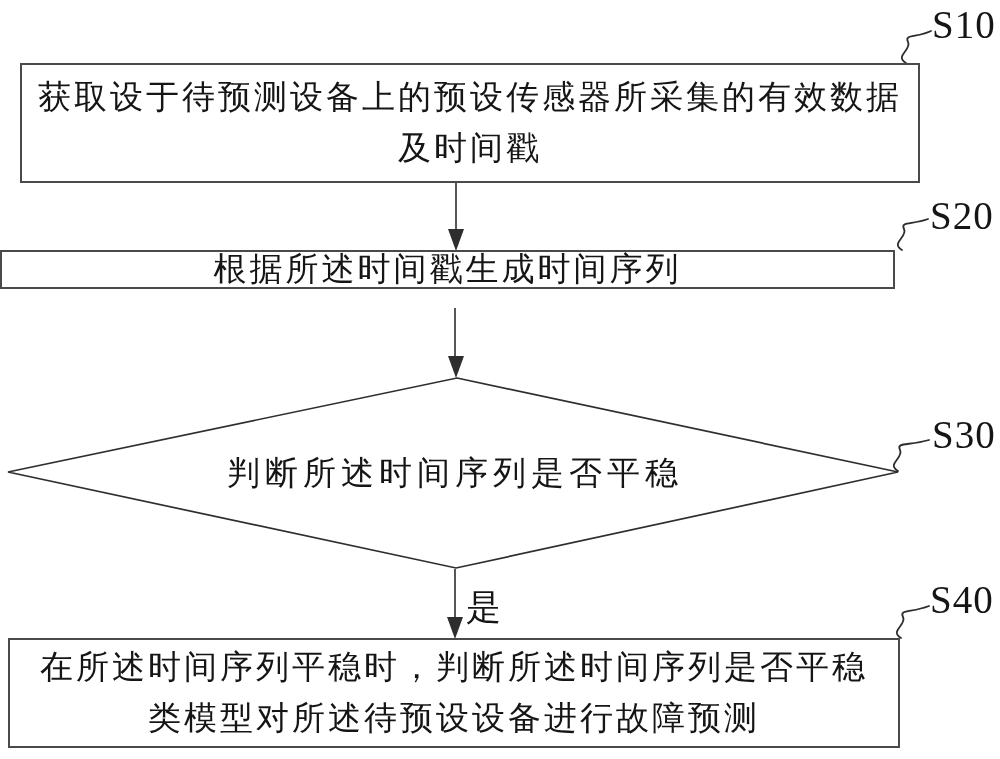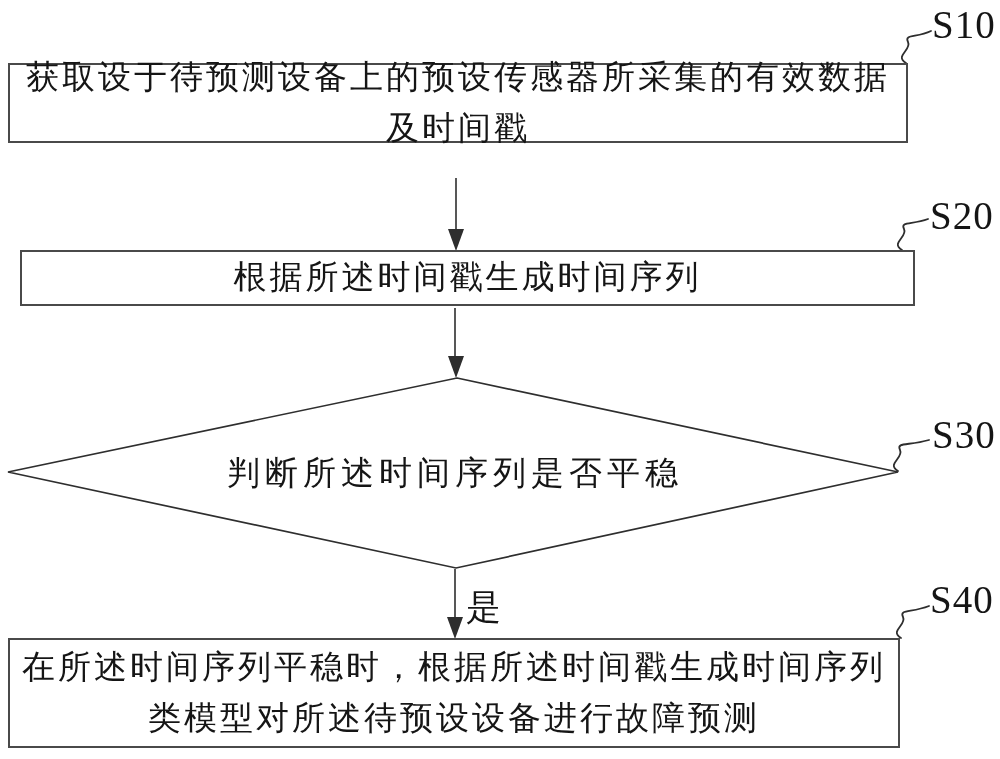--- a/index.html
+++ b/index.html
@@ -35,22 +35,22 @@
     align-items: center;
     text-align: center;
   }
   .step-box .line,
   .diamond-text .line {
     font-size: 33px;
     letter-spacing: 3px;
     line-height: 1.55;
     white-space: nowrap;
   }
-  .box-s10 { left: 8px; top: 63px;  width: 900px; height: 80px; }
-  .box-s20 { left: 20px; top: 250px; width: 895px; height: 56px;  }
+  .box-s10 { left: 20px; top: 63px;  width: 900px; height: 120px; }
+  .box-s20 { left: 0; top: 250px; width: 895px; height: 39px;  }
   .box-s40 { left: 8px; top: 638px; width: 892px; height: 110px; }
   .diamond-text {
     position: absolute;
     left: 155px; top: 450px;
     width: 600px;
     text-align: center;
   }
   .diamond-text .line { letter-spacing: 5px; font-family: Liberation Mono, monospace; }
   .ref-label {
     position: absolute;
@@ -107,21 +107,21 @@
 
   <div class="step-box box-s20">
     <div class="line">根据所述时间戳生成时间序列</div>
   </div>
 
   <div class="diamond-text">
     <div class="line">判断所述时间序列是否平稳</div>
   </div>
 
   <div class="step-box box-s40">
-    <div class="line">在所述时间序列平稳时，根据所述时间戳生成时间序列</div>
+    <div class="line">在所述时间序列平稳时，判断所述时间序列是否平稳</div>
     <div class="line">类模型对所述待预设设备进行故障预测</div>
   </div>
 
   <div class="ref-label ref-s10">S10</div>
   <div class="ref-label ref-s20">S20</div>
   <div class="ref-label ref-s30">S30</div>
   <div class="ref-label ref-s40">S40</div>
 
   <div class="edge-label">是</div>
 

